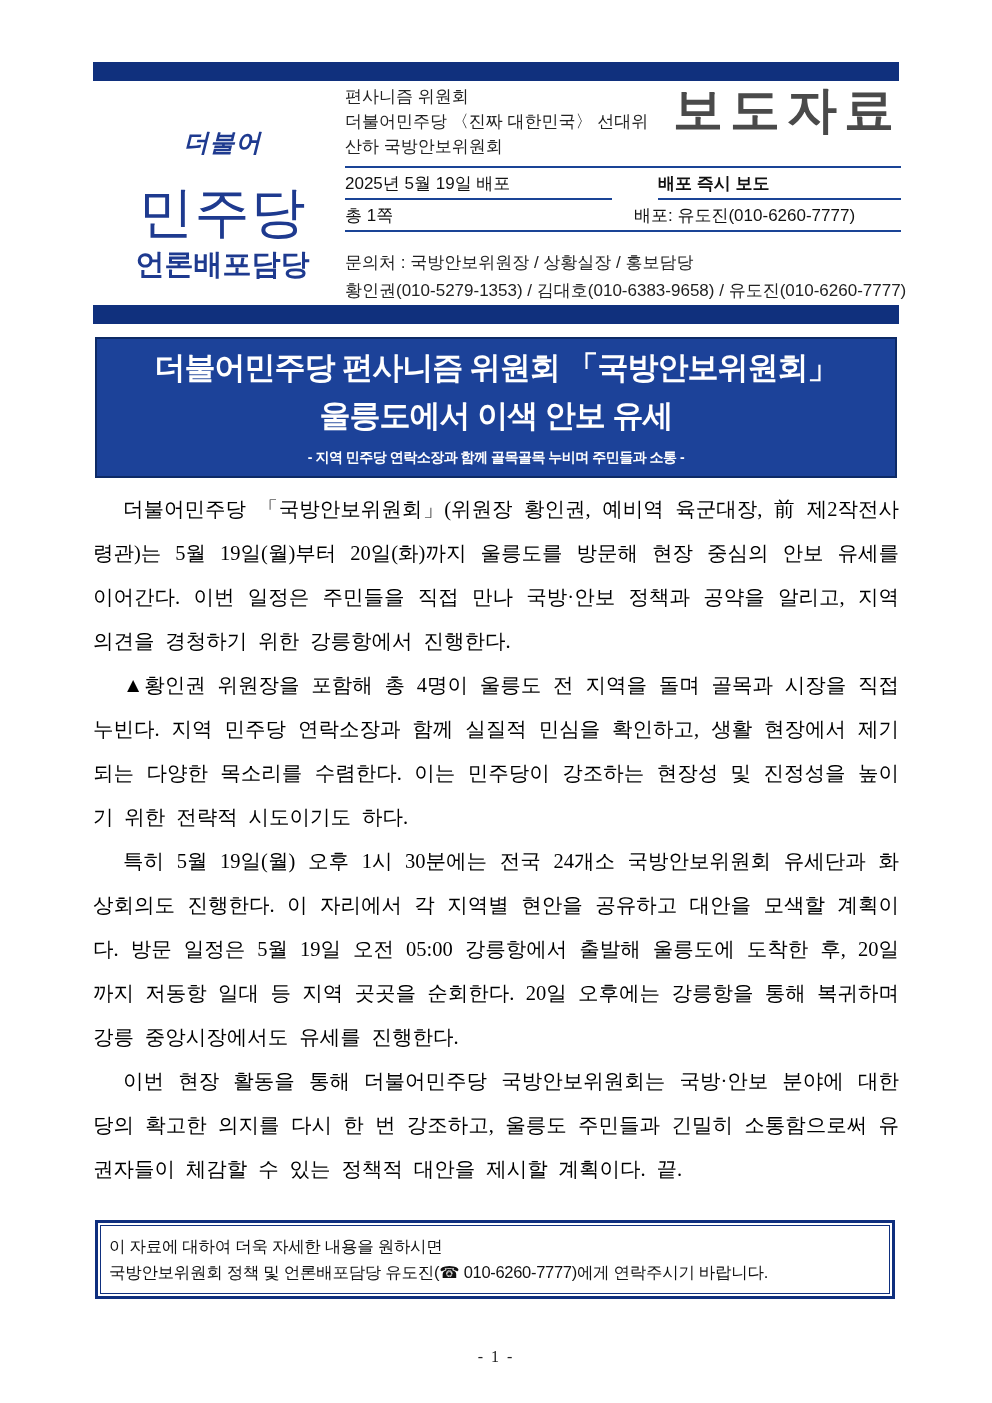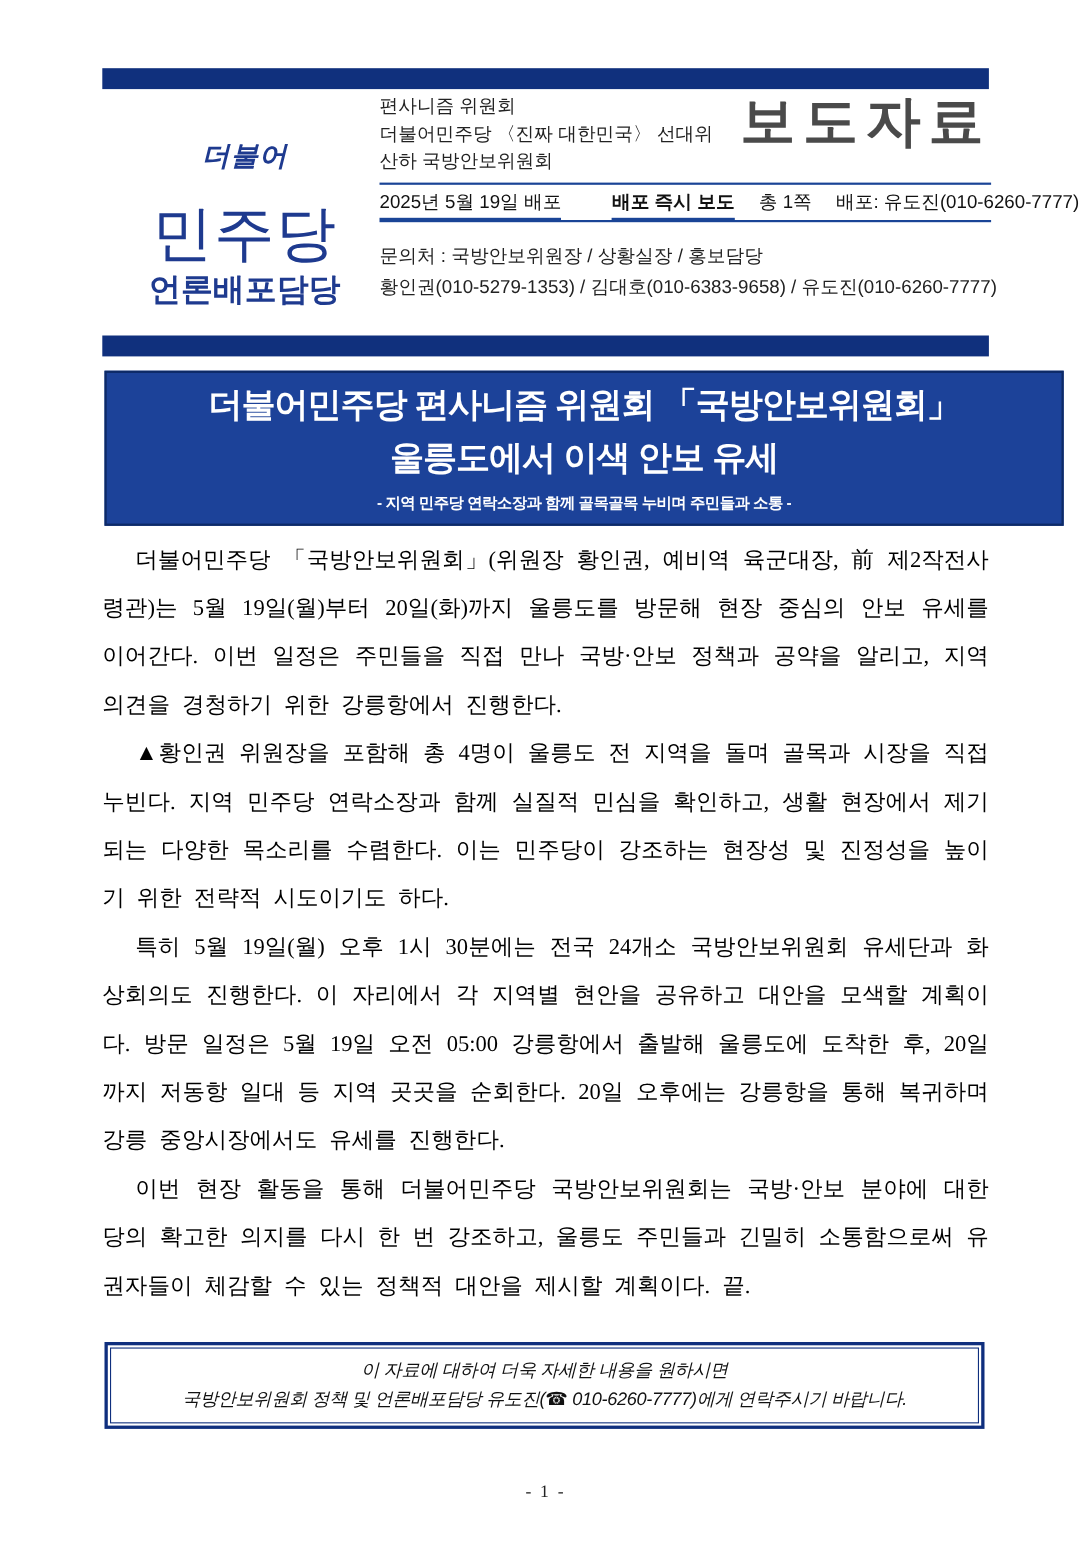--- a/index.html
+++ b/index.html
@@ -73,21 +73,21 @@
     color: #4a4a4a;
     letter-spacing: 7px;
     line-height: 1.2;
     margin-top: -4px;
   }
   .info-table {
     margin-top: 7px;
     border-top: 2px solid #1a4496;
     border-bottom: 2px solid #1a4496;
     display: grid;
-    grid-template-columns: 1fr 1fr 1fr 1fr;
+    grid-template-columns: 1fr 1fr;
     column-gap: 22px;
     font-size: 17px;
   }
   .info-cell {
     padding: 4px 0 3px 0;
     white-space: nowrap;
   }
   .info-cell.row1 { border-bottom: 2px solid #1a4496; }
   .info-cell.bold { font-weight: 700; margin-left: 24px; }
   .contacts {
@@ -100,21 +100,21 @@
   .divider-bar {
     position: absolute;
     left: 93px; top: 305px;
     width: 806px; height: 19px;
     background: #10307d;
   }
   
   .headline-box {
     position: absolute;
     left: 95px; top: 337px;
-    width: 872px; height: 141px;
+    width: 802px; height: 141px;
     background: #1c4299;
     border: 2px solid #0d2a66;
     color: #ffffff;
     text-align: center;
   }
   .headline-line {
     font-size: 31px;
     font-weight: 800;
     line-height: 48px;
     letter-spacing: -1px;
@@ -146,26 +146,25 @@
     position: absolute;
     left: 95px; top: 1220px;
     width: 800px;
     border: 3px solid #0f2f7e;
     padding: 2px;
     background: #ffffff;
   }
   .footer-box-inner {
     border: 1px solid #0f2f7e;
     padding: 7px 8px 8px 8px;
-    text-align: center;
+    text-align: left;
     font-size: 16.5px;
     line-height: 26px;
     color: #111;
     letter-spacing: -0.3px;
-    font-style: italic;
   }
   .page-number {
     position: absolute;
     left: 0; top: 1348px;
     width: 100%;
     text-align: center;
     font-family: "Liberation Serif", "DejaVu Serif", serif;
     font-size: 16px;
     color: #222;
     letter-spacing: 2px;

